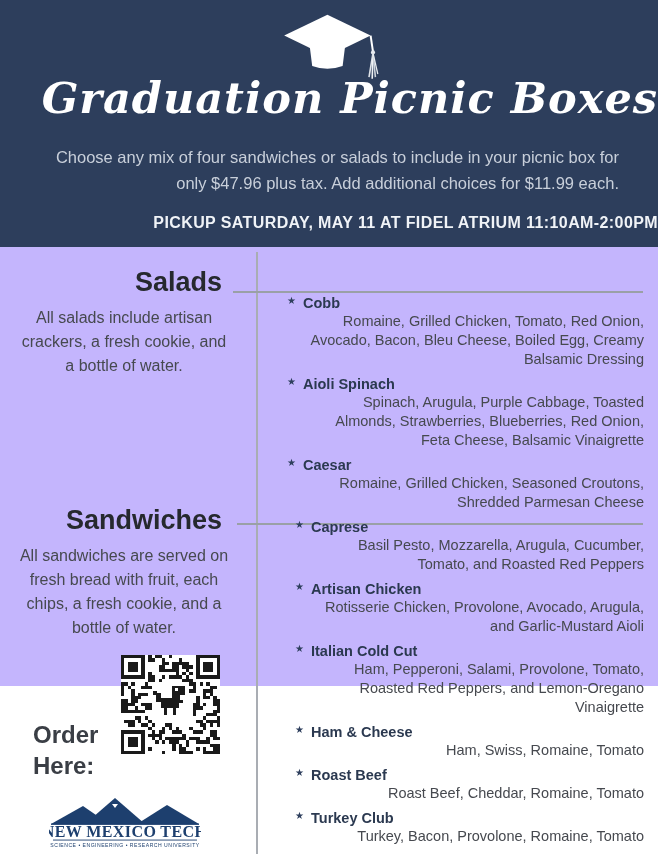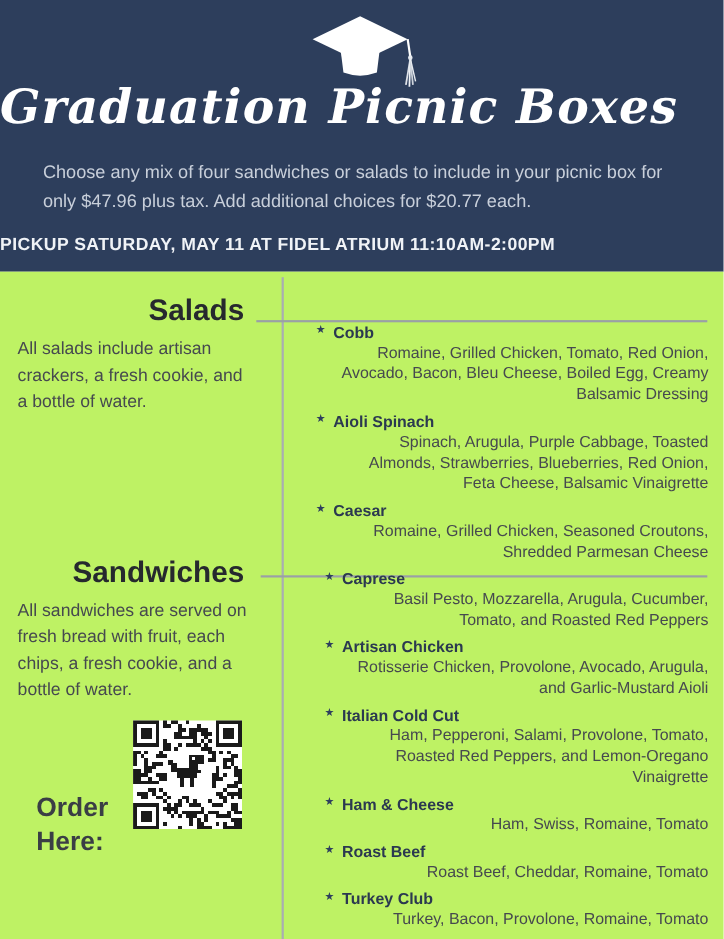--- a/index.html
+++ b/index.html
@@ -4,51 +4,51 @@
 <style>
   * { margin:0; padding:0; box-sizing:border-box; }
   html,body { background:#ffffff; }
   .page {
     position:relative; width:658px; height:854px; overflow:hidden;
     background:#ffffff; font-family:"Liberation Sans", sans-serif;
   }
   
   .hero {
     position:absolute; left:0; top:0; width:658px; height:247px;
-    background:#2d3e5c; text-align:left;
+    background:#2d3e5c; text-align:right;
   }
   .cap-wrap { position:absolute; left:0; right:0; top:10px; display:flex; justify-content:center; }
   .hero-title {
     position:absolute; left:0; right:0; top:72px;
     font-family:"DejaVu Serif", serif; font-style:italic; font-weight:700;
     font-size:43px; line-height:52px; color:#ffffff; letter-spacing:1px;
   }
   .hero-desc {
     position:absolute; left:39px; top:144px; width:580px;
     font-size:16.5px; line-height:26px; color:#c8cfda;
   }
   .hero-pickup {
     position:absolute; left:0; right:0; top:214px;
     font-size:16px; font-weight:700; letter-spacing:0.4px; color:#f0f3f7;
   }
   
-  .menu-body { position:absolute; left:0; top:247px; width:658px; height:607px; background:#bef264; }
+  .menu-body { position:absolute; left:0; top:247px; width:658px; height:439px; background:#c4b5fd; }
   .v-divider { position:absolute; left:256px; top:5px; width:1.5px; height:602px; background:#a9adb3; }
   .h-rule { position:absolute; height:1.5px; background:#9aa0a6; }
   .rule-salads { left:233px; top:44px; width:410px; }
   .rule-sandwiches { left:237px; top:276px; width:406px; }
 
   .col-heading {
     position:absolute; left:16px; width:206px; text-align:right;
     font-size:27px; font-weight:700; color:#26292e; line-height:34px;
   }
   .heading-salads { top:18px; }
   .heading-sandwiches { top:256px; }
   .col-note {
-    position:absolute; left:16px; width:216px; text-align:left;
+    position:absolute; left:16px; width:216px; text-align:center;
     font-size:16px; line-height:24px; color:#46494f;
   }
   .note-salads { top:59px; }
   .note-sandwiches { top:297px; }
 
   
   .menu-list { position:absolute; left:288px; top:47px; width:356px; }
   .menu-group-sandwiches { margin-left:8px; margin-top:3px; }
   .menu-item { position:relative; padding-left:15px; margin-bottom:6px; }
   .star {
@@ -80,21 +80,21 @@
         <path d="M41,46 L85,46 L82,70 Q63,77 44,70 Z" fill="#ffffff"></path>
         <path d="M117,32 L120,52" stroke="#ffffff" stroke-width="2.5" fill="none"></path>
         <circle cx="120" cy="53" r="2.6" fill="#e7ebf0"></circle>
         <path d="M120,54 L115,84" stroke="#dfe3e9" stroke-width="2" fill="none"></path>
         <path d="M120,54 L119,86" stroke="#eef1f5" stroke-width="2" fill="none"></path>
         <path d="M120,54 L123,84" stroke="#cdd3db" stroke-width="2" fill="none"></path>
         <path d="M120,54 L126,80" stroke="#e7ebf0" stroke-width="1.6" fill="none"></path>
       </svg>
     </div>
     <div class="hero-title">Graduation Picnic Boxes</div>
-    <div class="hero-desc">Choose any mix of four sandwiches or salads to include in your picnic box for only $47.96 plus tax. Add additional choices for $20.77 each.</div>
+    <div class="hero-desc">Choose any mix of four sandwiches or salads to include in your picnic box for only $47.96 plus tax. Add additional choices for $11.99 each.</div>
     <div class="hero-pickup">PICKUP SATURDAY, MAY 11 AT FIDEL ATRIUM 11:10AM-2:00PM</div>
   </div>
 
   <div class="menu-body">
     <div class="v-divider"></div>
     <div class="h-rule rule-salads"></div>
     <div class="h-rule rule-sandwiches"></div>
 
     <div class="col-heading heading-salads">Salads</div>
     <div class="col-note note-salads">All salads include artisan crackers, a fresh cookie, and a bottle of water.</div>
@@ -351,20 +351,34 @@
           <rect x="10.2" y="11.2" width="1.6" height="2.6"></rect>
           <rect x="9.4" y="10.4" width="1.2" height="1.4"></rect>
           <rect x="12.6" y="15.4" width="1" height="2.2"></rect>
           <rect x="15.2" y="15.4" width="1" height="2.2"></rect>
           <rect x="16.8" y="13.2" width="1.3" height="0.8"></rect>
           <rect x="15.8" y="9.7" width="0.8" height="0.8" fill="#ffffff"></rect>
         </g>
       </svg>
     </div>
 
+    <div class="nmt-logo">
+      <svg width="152" height="56" viewBox="0 0 152 56" aria-hidden="true">
+        <g fill="#1d3f6e">
+          <polygon points="2,30 34,12 60,30"></polygon>
+          <polygon points="36,30 66,4 96,30"></polygon>
+          <polygon points="88,30 118,11 150,30"></polygon>
+          <rect x="2" y="29.6" width="148" height="1.3"></rect>
+        </g>
+        <polygon points="63,10 69,10 66,14" fill="#ffffff"></polygon>
+        <text x="76" y="43" text-anchor="middle" font-family="Liberation Serif, serif" font-weight="bold" font-size="16" fill="#1d3f6e" letter-spacing="0.4">NEW MEXICO TECH</text>
+        <rect x="4" y="45.6" width="144" height="0.9" fill="#1d3f6e"></rect>
+        <text x="76" y="52.6" text-anchor="middle" font-family="Liberation Sans, sans-serif" font-size="5.1" fill="#1d3f6e" letter-spacing="0.5">SCIENCE • ENGINEERING • RESEARCH UNIVERSITY</text>
+      </svg>
+    </div>
 
     <div class="menu-list">
       <div class="menu-group">
         <div class="menu-item">
           <span class="star">★</span>
           <div class="item-name">Cobb</div>
           <div class="item-desc">Romaine, Grilled Chicken, Tomato, Red Onion, Avocado, Bacon, Bleu Cheese, Boiled Egg, Creamy Balsamic Dressing</div>
         </div>
         <div class="menu-item">
           <span class="star">★</span>

